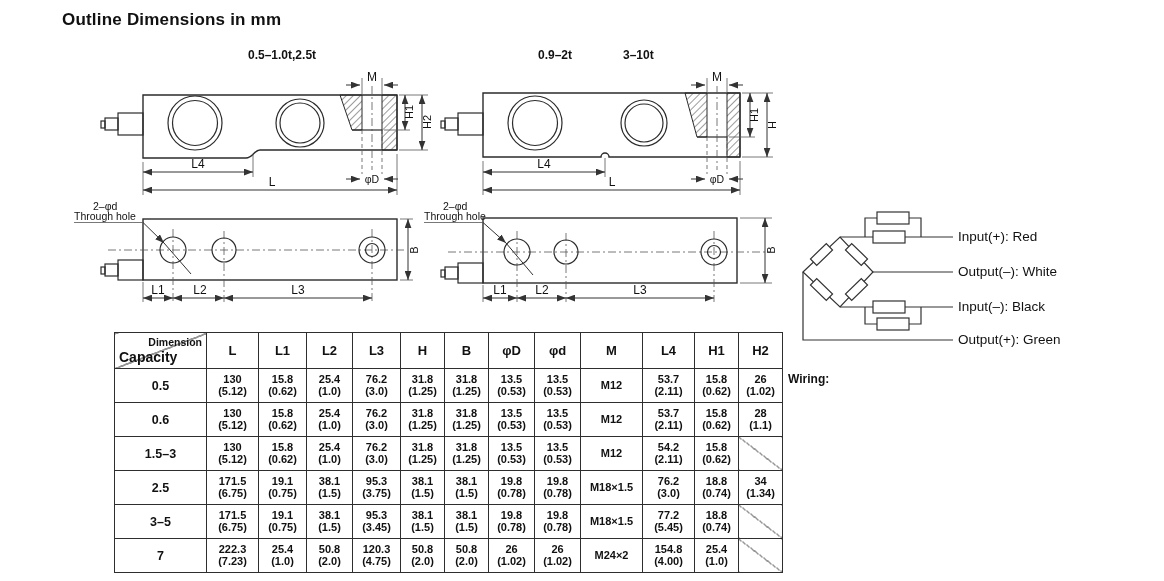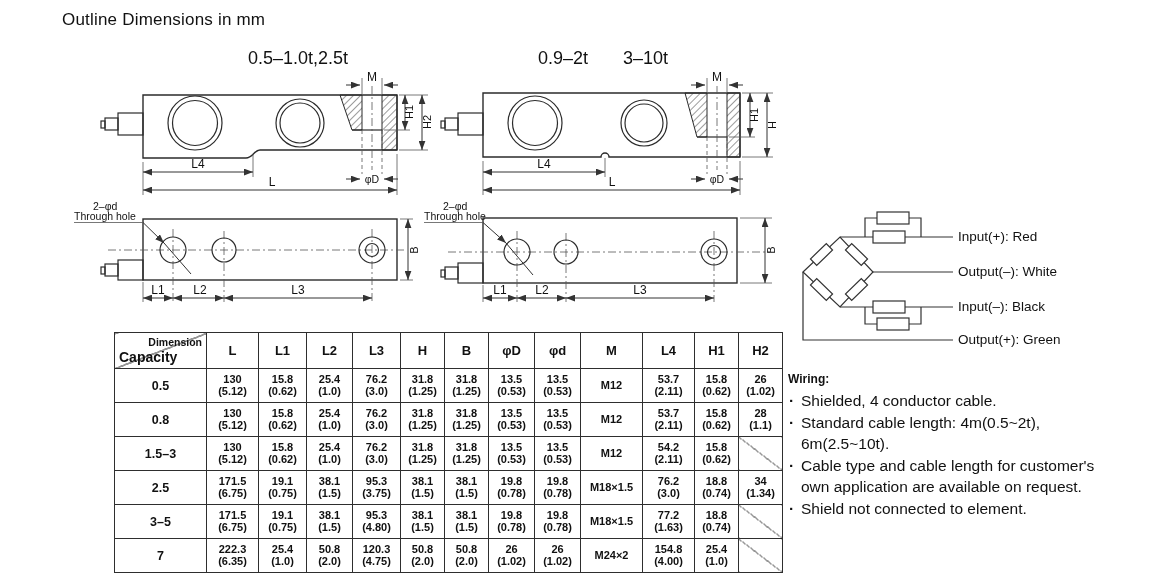--- a/index.html
+++ b/index.html
@@ -2,23 +2,23 @@
 <html><head>
 <meta charset="utf-8">
 <style>
   html,body { margin:0; padding:0; background:#ffffff; }
   .page {
     position:relative; width:1164px; height:581px; background:#fff;
     font-family:"Liberation Sans", sans-serif; color:#111; overflow:hidden;
   }
   .page-title {
     position:absolute; left:62px; top:10px;
-    font-size:17px; font-weight:normal; letter-spacing:.2px;
+    font-size:17px; font-weight:bold; letter-spacing:.2px;
   }
-  .drawing-caption { position:absolute; font-size:18px; font-weight:normal; }
+  .drawing-caption { position:absolute; font-size:12px; font-weight:bold; }
   .cap-a  { left:248px; top:48px; }
   .cap-b1 { left:538px; top:48px; }
   .cap-b2 { left:623px; top:48px; }
 
   svg { position:absolute; overflow:visible; }
   svg text { fill:#111; font-family:"Liberation Sans", sans-serif; }
   .outline  { fill:#fff; stroke:#2b2b2b; stroke-width:1.4; }
   .thin     { fill:none; stroke:#2b2b2b; stroke-width:1.2; }
   .dim      { stroke:#333; stroke-width:1; fill:none; }
   .wit      { stroke:#555; stroke-width:.8; fill:none; }
@@ -398,21 +398,21 @@
           <td>
             <div>15.8</div>
             <div>(0.62)</div>
           </td>
           <td>
             <div>26</div>
             <div>(1.02)</div>
           </td>
         </tr>
         <tr>
-          <th>0.8</th>
+          <th>0.6</th>
           <td>
             <div>130</div>
             <div>(5.12)</div>
           </td>
           <td>
             <div>15.8</div>
             <div>(0.62)</div>
           </td>
           <td>
             <div>25.4</div>
@@ -560,21 +560,21 @@
           <td>
             <div>19.1</div>
             <div>(0.75)</div>
           </td>
           <td>
             <div>38.1</div>
             <div>(1.5)</div>
           </td>
           <td>
             <div>95.3</div>
-            <div>(4.80)</div>
+            <div>(3.45)</div>
           </td>
           <td>
             <div>38.1</div>
             <div>(1.5)</div>
           </td>
           <td>
             <div>38.1</div>
             <div>(1.5)</div>
           </td>
           <td>
@@ -583,33 +583,33 @@
           </td>
           <td>
             <div>19.8</div>
             <div>(0.78)</div>
           </td>
           <td>
             <div>M18×1.5</div>
           </td>
           <td>
             <div>77.2</div>
-            <div>(1.63)</div>
+            <div>(5.45)</div>
           </td>
           <td>
             <div>18.8</div>
             <div>(0.74)</div>
           </td>
           <td class="slash"></td>
         </tr>
         <tr>
           <th>7</th>
           <td>
             <div>222.3</div>
-            <div>(6.35)</div>
+            <div>(7.23)</div>
           </td>
           <td>
             <div>25.4</div>
             <div>(1.0)</div>
           </td>
           <td>
             <div>50.8</div>
             <div>(2.0)</div>
           </td>
           <td>
@@ -643,21 +643,15 @@
             <div>25.4</div>
             <div>(1.0)</div>
           </td>
           <td class="slash"></td>
         </tr>
       </tbody>
   </table>
 
   <div class="wiring">
     <h2>Wiring:</h2>
-    <ul>
-        <li>Shielded, 4 conductor cable.</li>
-        <li>Standard cable length: 4m(0.5~2t), 6m(2.5~10t).</li>
-        <li>Cable type and cable length for customer's own application are available on request.</li>
-        <li>Shield not connected to element.</li>
-      </ul>
   </div>
 
 </div>
 
 </body></html>

